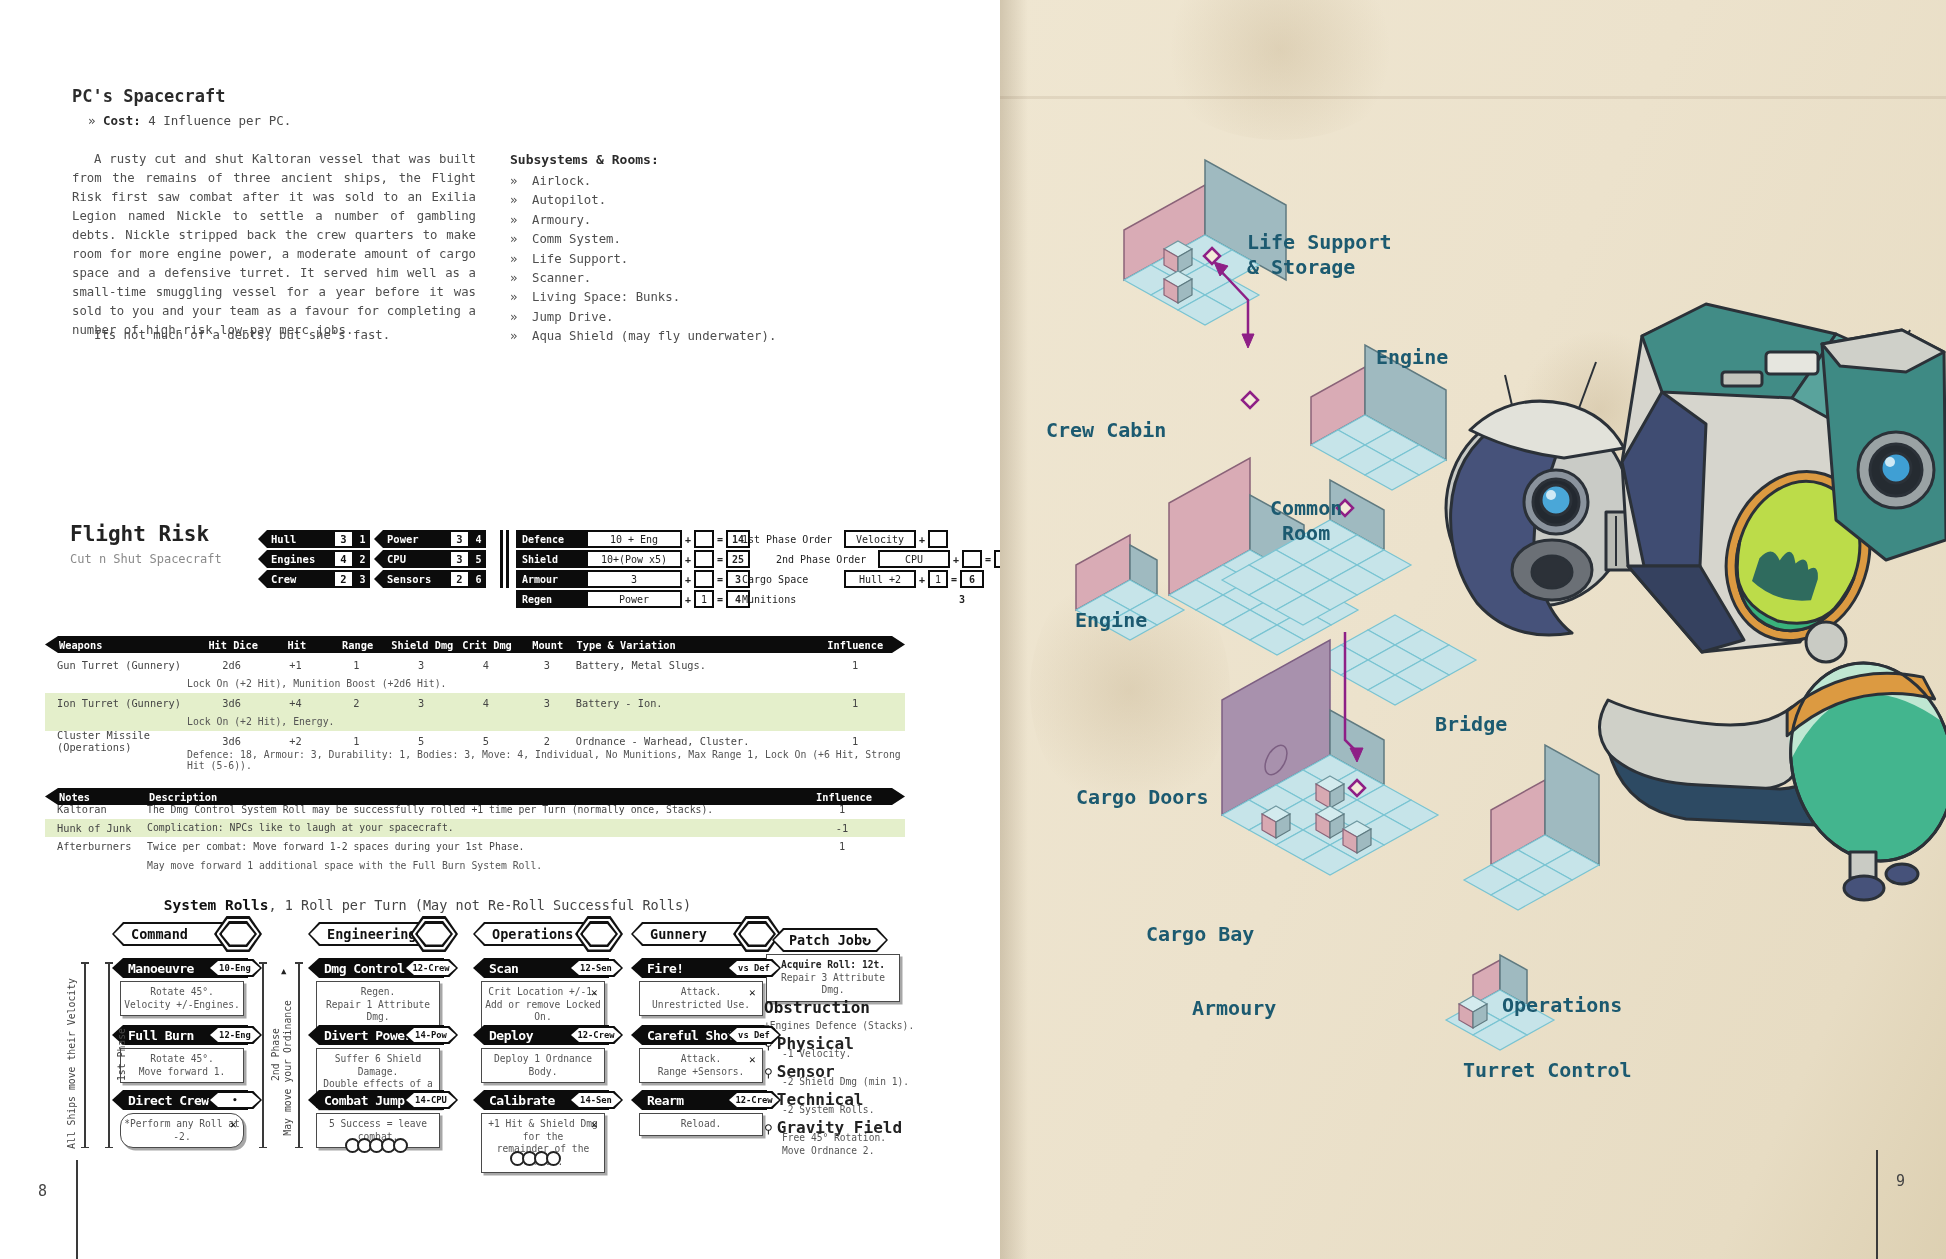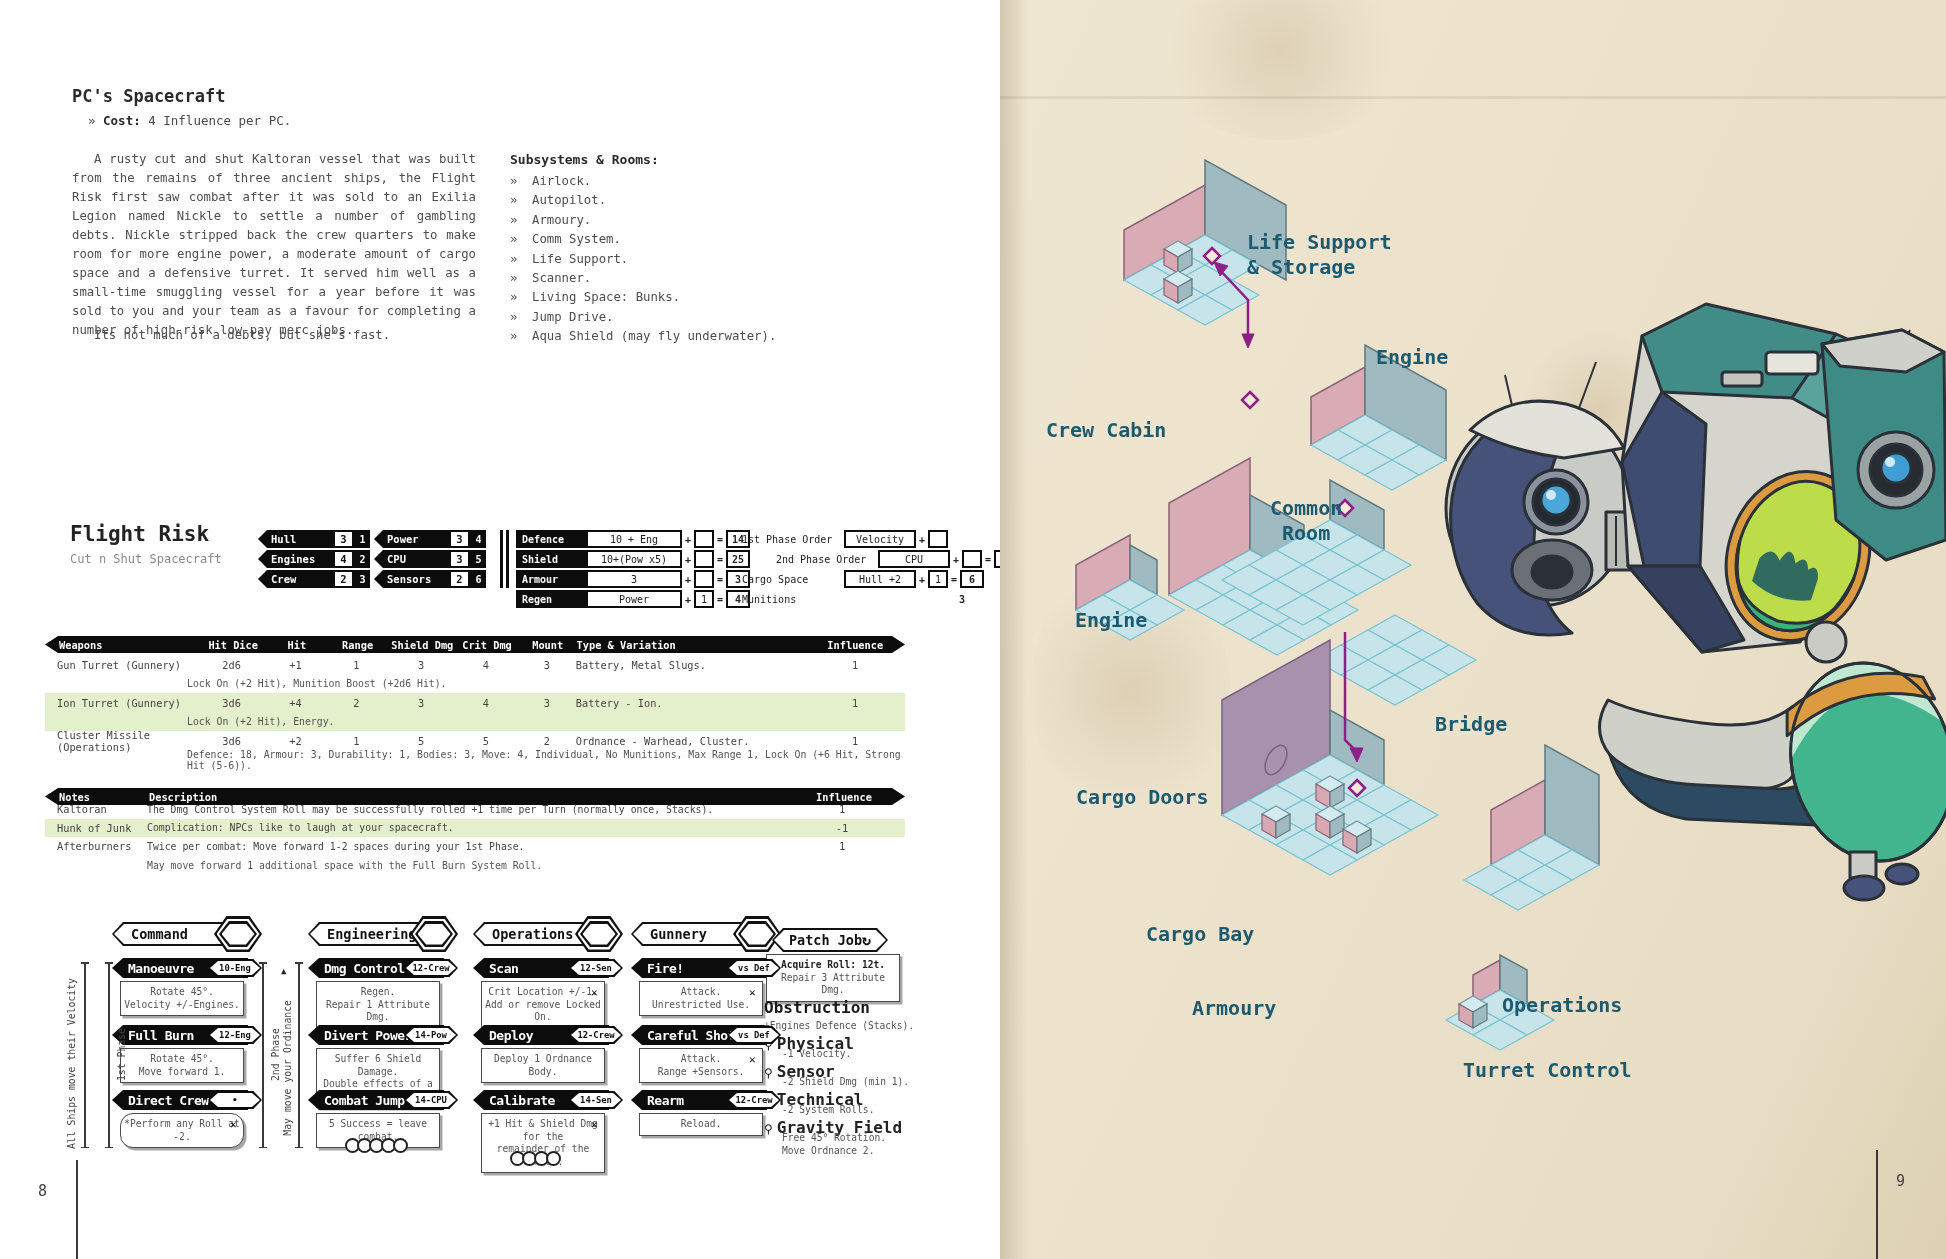--- a/index.html
+++ b/index.html
@@ -311,20 +311,23 @@
         <div class="trow" style="left: 45px; top: 837px; width: 860px; height: 18px;">
           <span style="width: 90px; padding-left: 12px;">Afterburners</span>
           <span style="width: 640px; font-size: 9.8px;">Twice per combat: Move forward 1-2 spaces during your 1st Phase.</span>
           <span style="width: 110px; text-align: center;">1</span>
         </div>
         <div class="tnote" style="left: 45px; top: 855.5px; width: 860px;">
           <span style="padding-left: 102px;">May move forward 1 additional space with the Full Burn System Roll.</span>
         </div>
       </div>
 
+    <div class="abs sr-title" style="left:95px;top:897px;width:665px;">
+      <b>System Rolls</b><span>, 1 Roll per Turn (May not Re-Roll Successful Rolls)</span>
+    </div>
     <div id="sysrolls">
         <div class="colhd-outer" style="left: 112px; top: 922px; width: 122px; height: 24px;"></div>
         <div class="colhd-inner" style="left: 114px; top: 924px; width: 118px; height: 20px; position: absolute;">Command</div>
         <div class="hex" style="left: 214px; top: 916px; width: 48px; height: 36px; background: rgb(17, 17, 17);"></div>
         <div class="hex" style="left: 216.5px; top: 918.5px; width: 43px; height: 31px; background: rgb(255, 255, 255);"></div>
         <div class="hex" style="left: 219px; top: 921px; width: 38px; height: 26px; background: rgb(17, 17, 17);"></div>
         <div class="hex" style="left: 221.5px; top: 923.5px; width: 33px; height: 21px; background: rgb(255, 255, 255);"></div>
         <div class="card-bn" style="left: 112px; top: 958px; width: 136px;">
           <span>Manoeuvre</span>
         </div>

